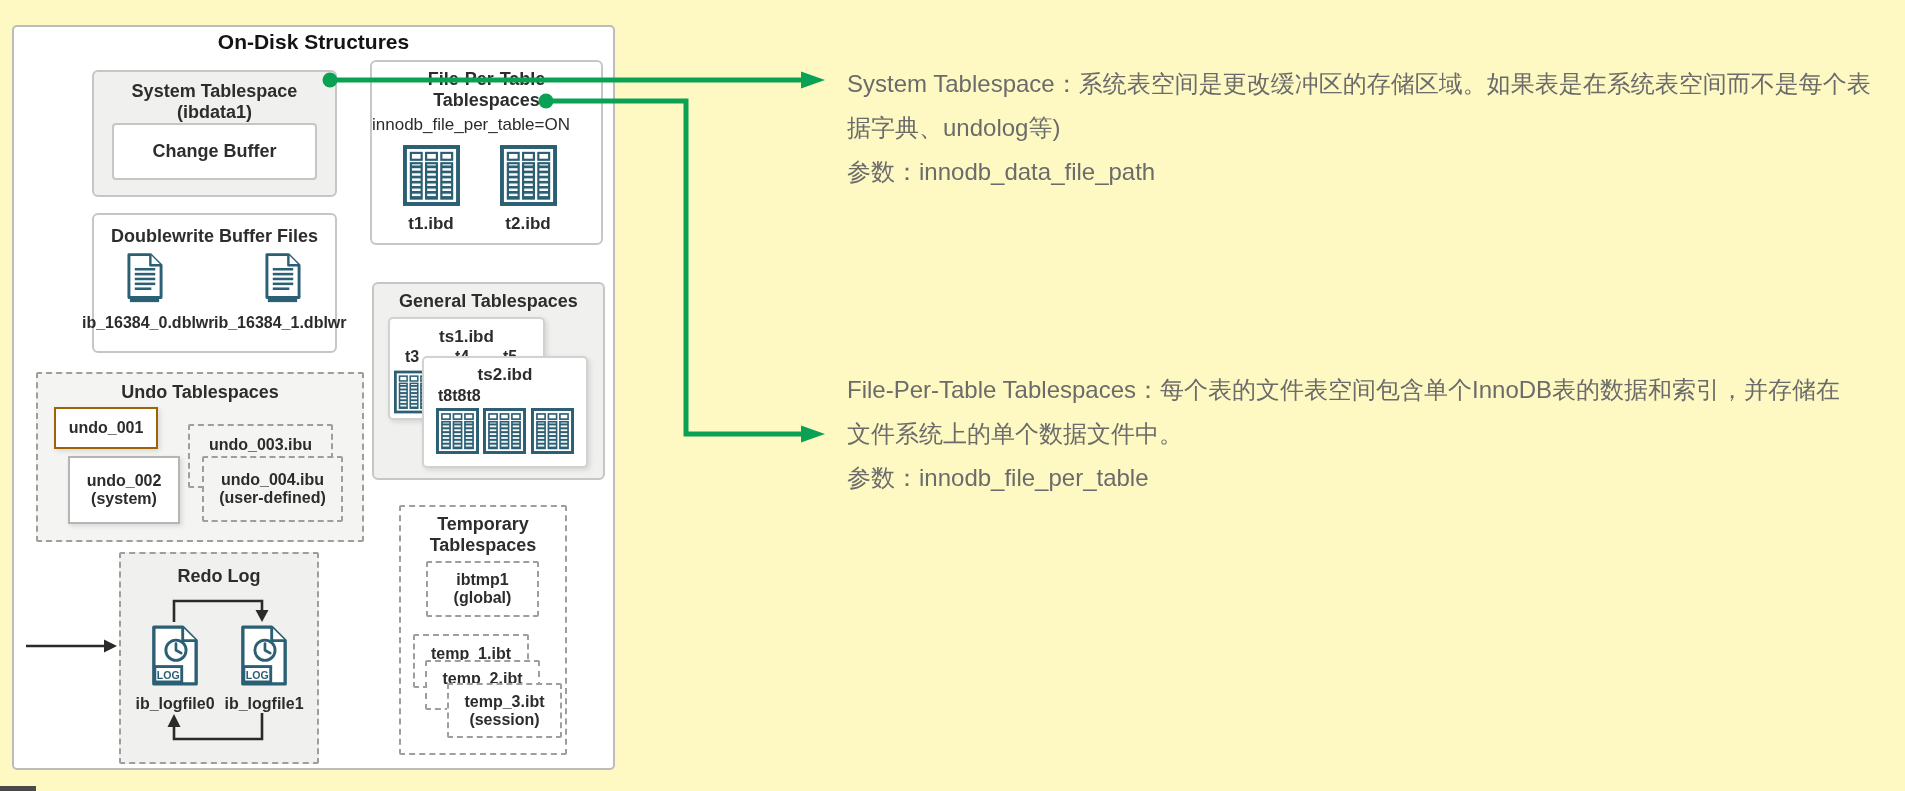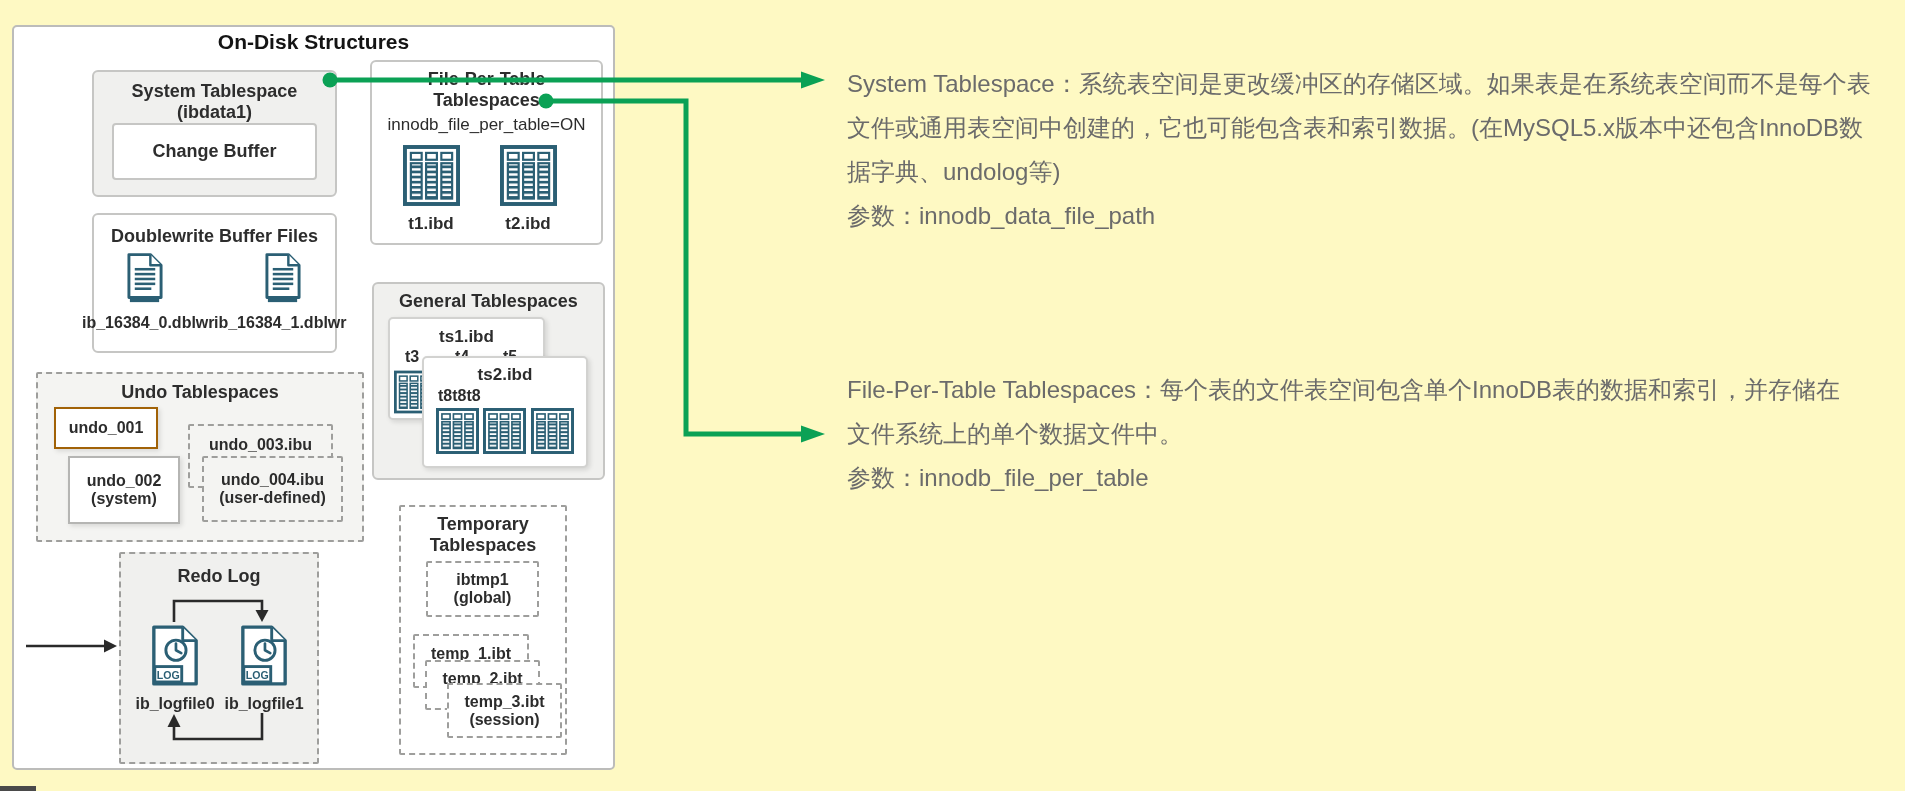--- a/index.html
+++ b/index.html
@@ -8,21 +8,21 @@
   .box{position:absolute;box-sizing:border-box;}
   .solid{border:2px solid #c6c6c4;border-radius:6px;}
   .thin-solid{border:2px solid #bcbcba;border-radius:5px;}
   .dashed{border:2px dashed #9e9e9c;border-radius:2px;}
   .graybg{background:#f0f0ee;}
   .whitebg{background:#ffffff;}
   .undobg{background:#f4f4f2;}
   .shadow{box-shadow:2px 2px 5px rgba(0,0,0,.12);}
   .btitle{font-weight:bold;color:#2d2d2d;text-align:center;font-size:18px;line-height:21px;}
   .flabel{position:absolute;font-size:16px;font-weight:600;color:#2c2c2c;text-align:center;white-space:nowrap;}
-  .plain{font-weight:normal;font-size:16px;color:#2c2c2c;text-align:center;}
+  .plain{font-weight:normal;font-size:16px;color:#2c2c2c;}
   .centered{display:flex;flex-direction:column;align-items:center;justify-content:center;}
   .icon{position:absolute;}
   .outer-title{position:absolute;left:12px;top:30px;width:603px;text-align:center;
                font-size:21px;font-weight:bold;color:#141414;}
   .para{position:absolute;left:847px;width:1050px;font-size:24px;color:#6b6b6b;line-height:44px;}
   .pline{white-space:nowrap;}
   .overlay{position:absolute;left:0;top:0;z-index:20;pointer-events:none;}
   .z1{z-index:1}.z2{z-index:2}.z3{z-index:3}
   .edge-artifact{position:absolute;left:0;top:786px;width:36px;height:5px;background:#4a4a4a;}
 </style>
@@ -187,21 +187,20 @@
   <div class="box z2 dashed whitebg" style="left:425px;top:660px;width:115px;height:50px;">
     <div class="flabel" style="position:static;display:block;padding-top:8px;">temp_2.ibt</div>
   </div>
   <div class="box z3 dashed whitebg centered" style="left:447px;top:683px;width:115px;height:55px;">
     <div class="flabel" style="position:static;">temp_3.ibt</div>
     <div class="flabel" style="position:static;">(session)</div>
   </div>
 
   <div class="para" style="top:62px;">
     <div class="pline">System Tablespace：系统表空间是更改缓冲区的存储区域。如果表是在系统表空间而不是每个表</div>
-    <div class="pline">文件或通用表空间中创建的，它也可能包含表和索引数据。(在MySQL5.x版本中还包含InnoDB数</div>
     <div class="pline">据字典、undolog等)</div>
     <div class="pline">参数：innodb_data_file_path</div>
   </div>
   <div class="para" style="top:368px;">
     <div class="pline">File-Per-Table Tablespaces：每个表的文件表空间包含单个InnoDB表的数据和索引，并存储在</div>
     <div class="pline">文件系统上的单个数据文件中。</div>
     <div class="pline">参数：innodb_file_per_table</div>
   </div>
 
   <svg class="overlay" width="1905" height="791" viewBox="0 0 1905 791">

